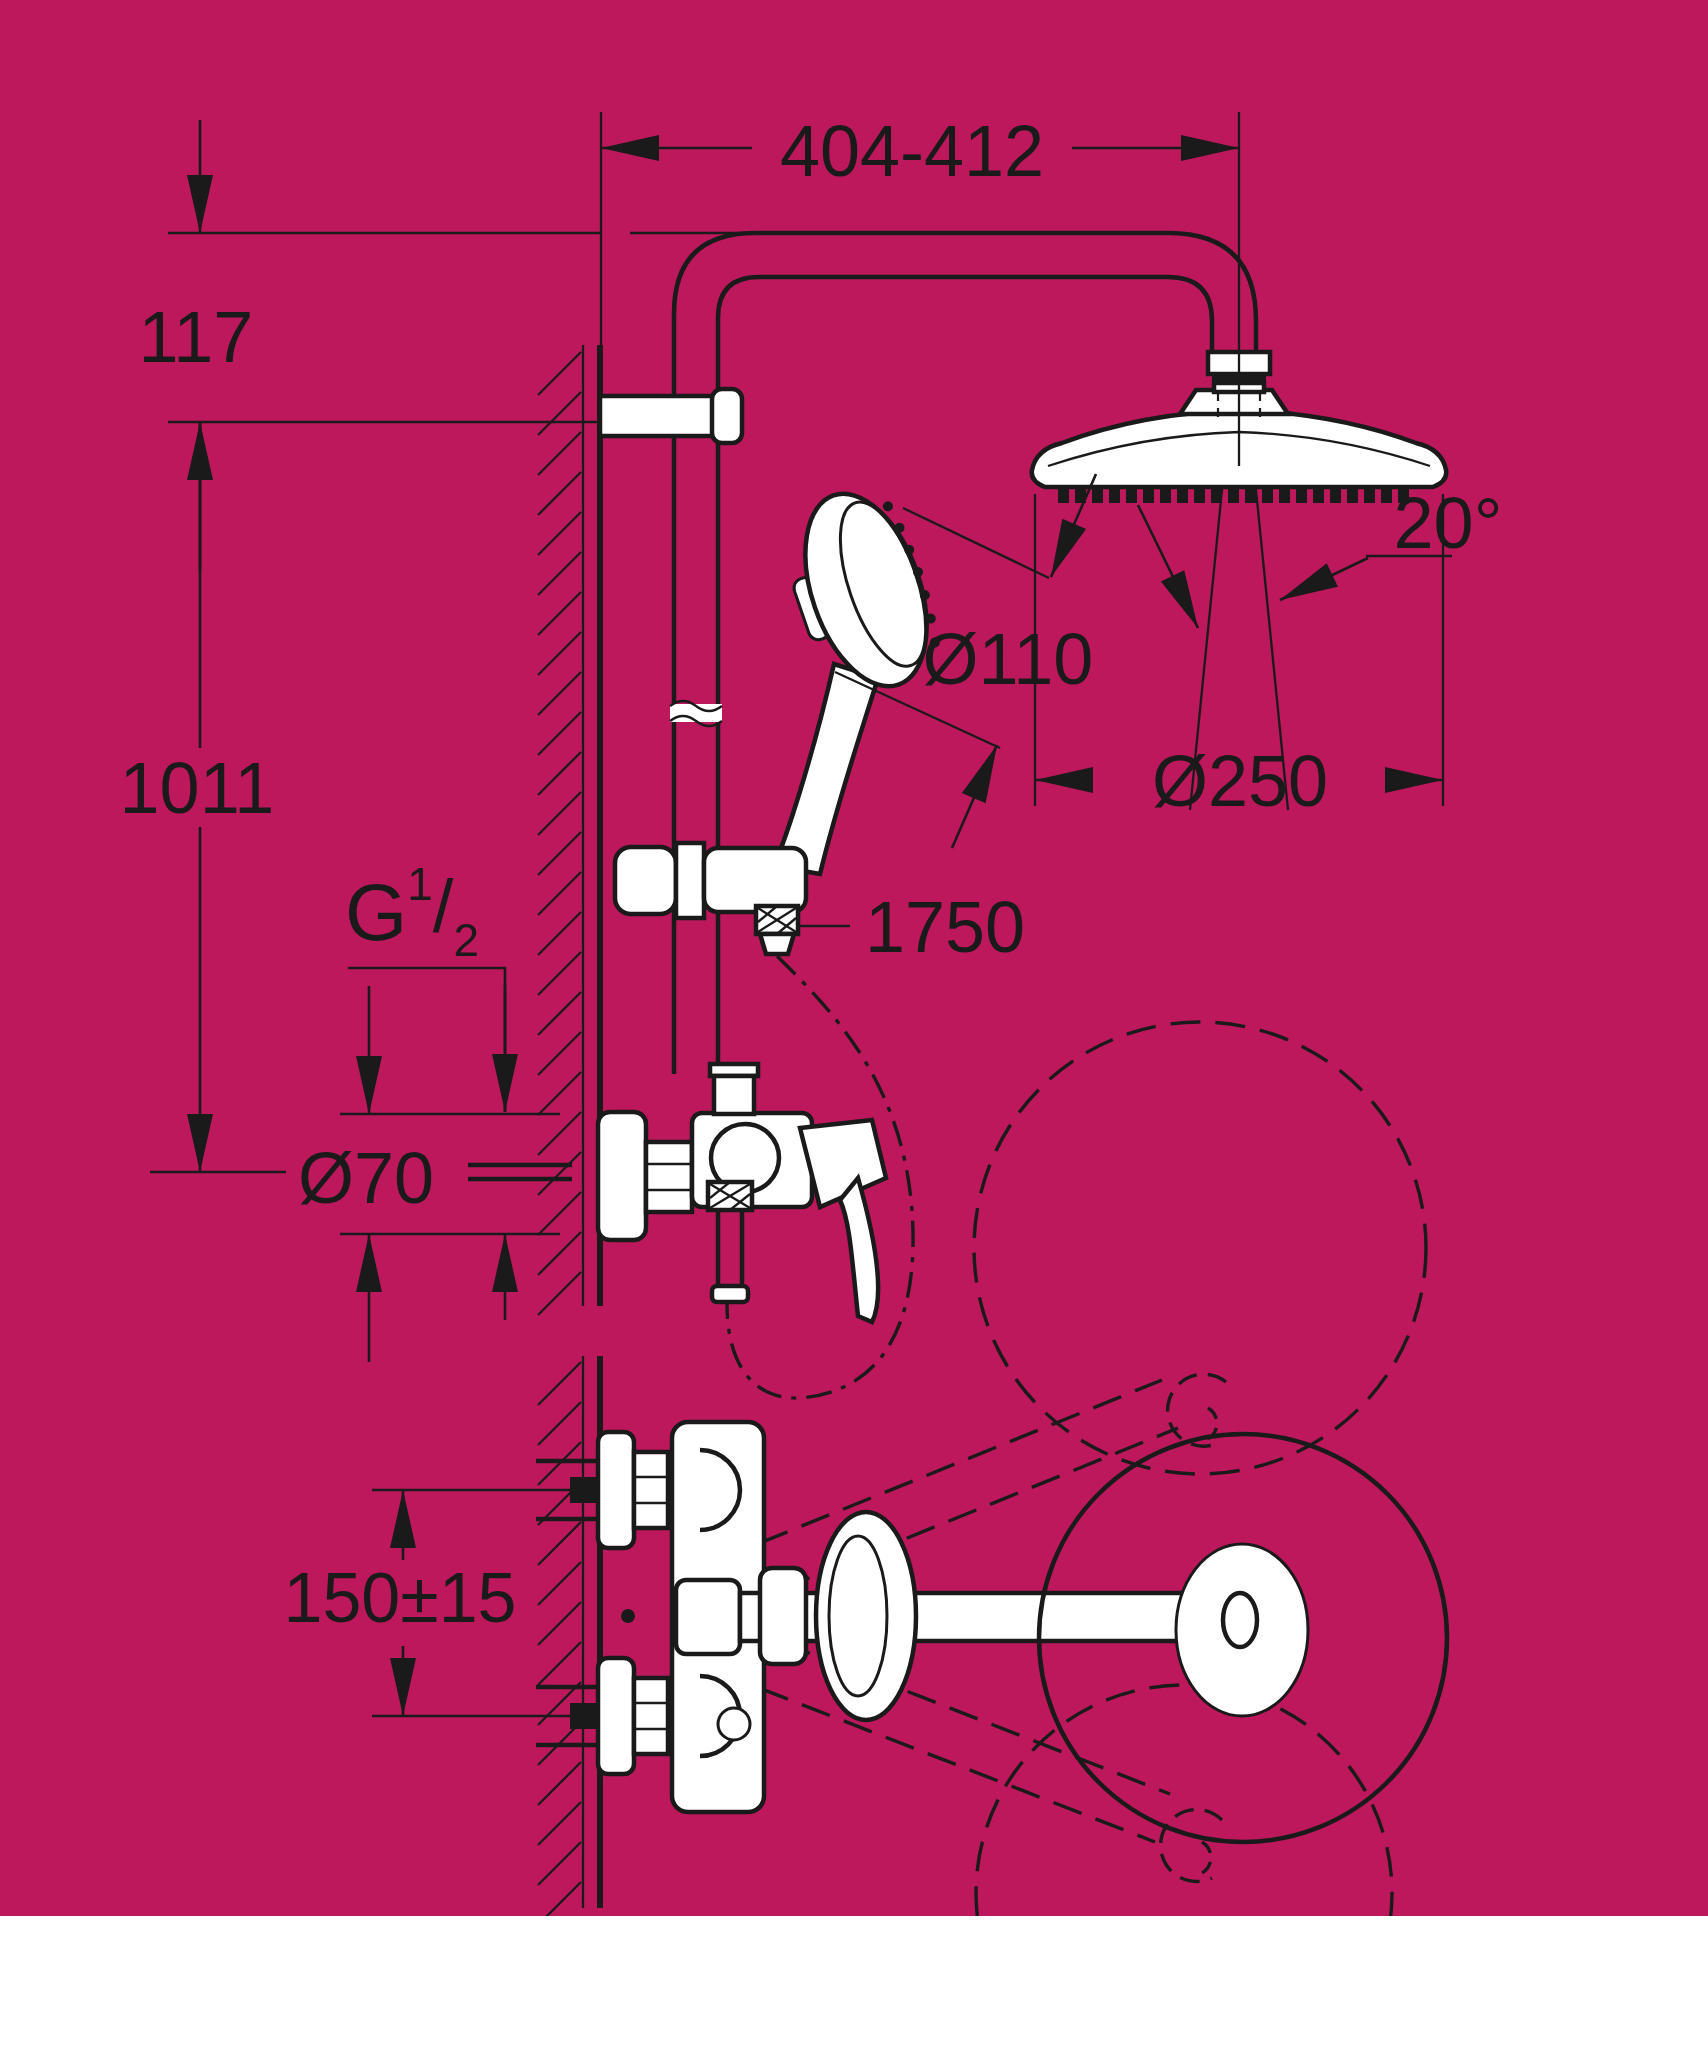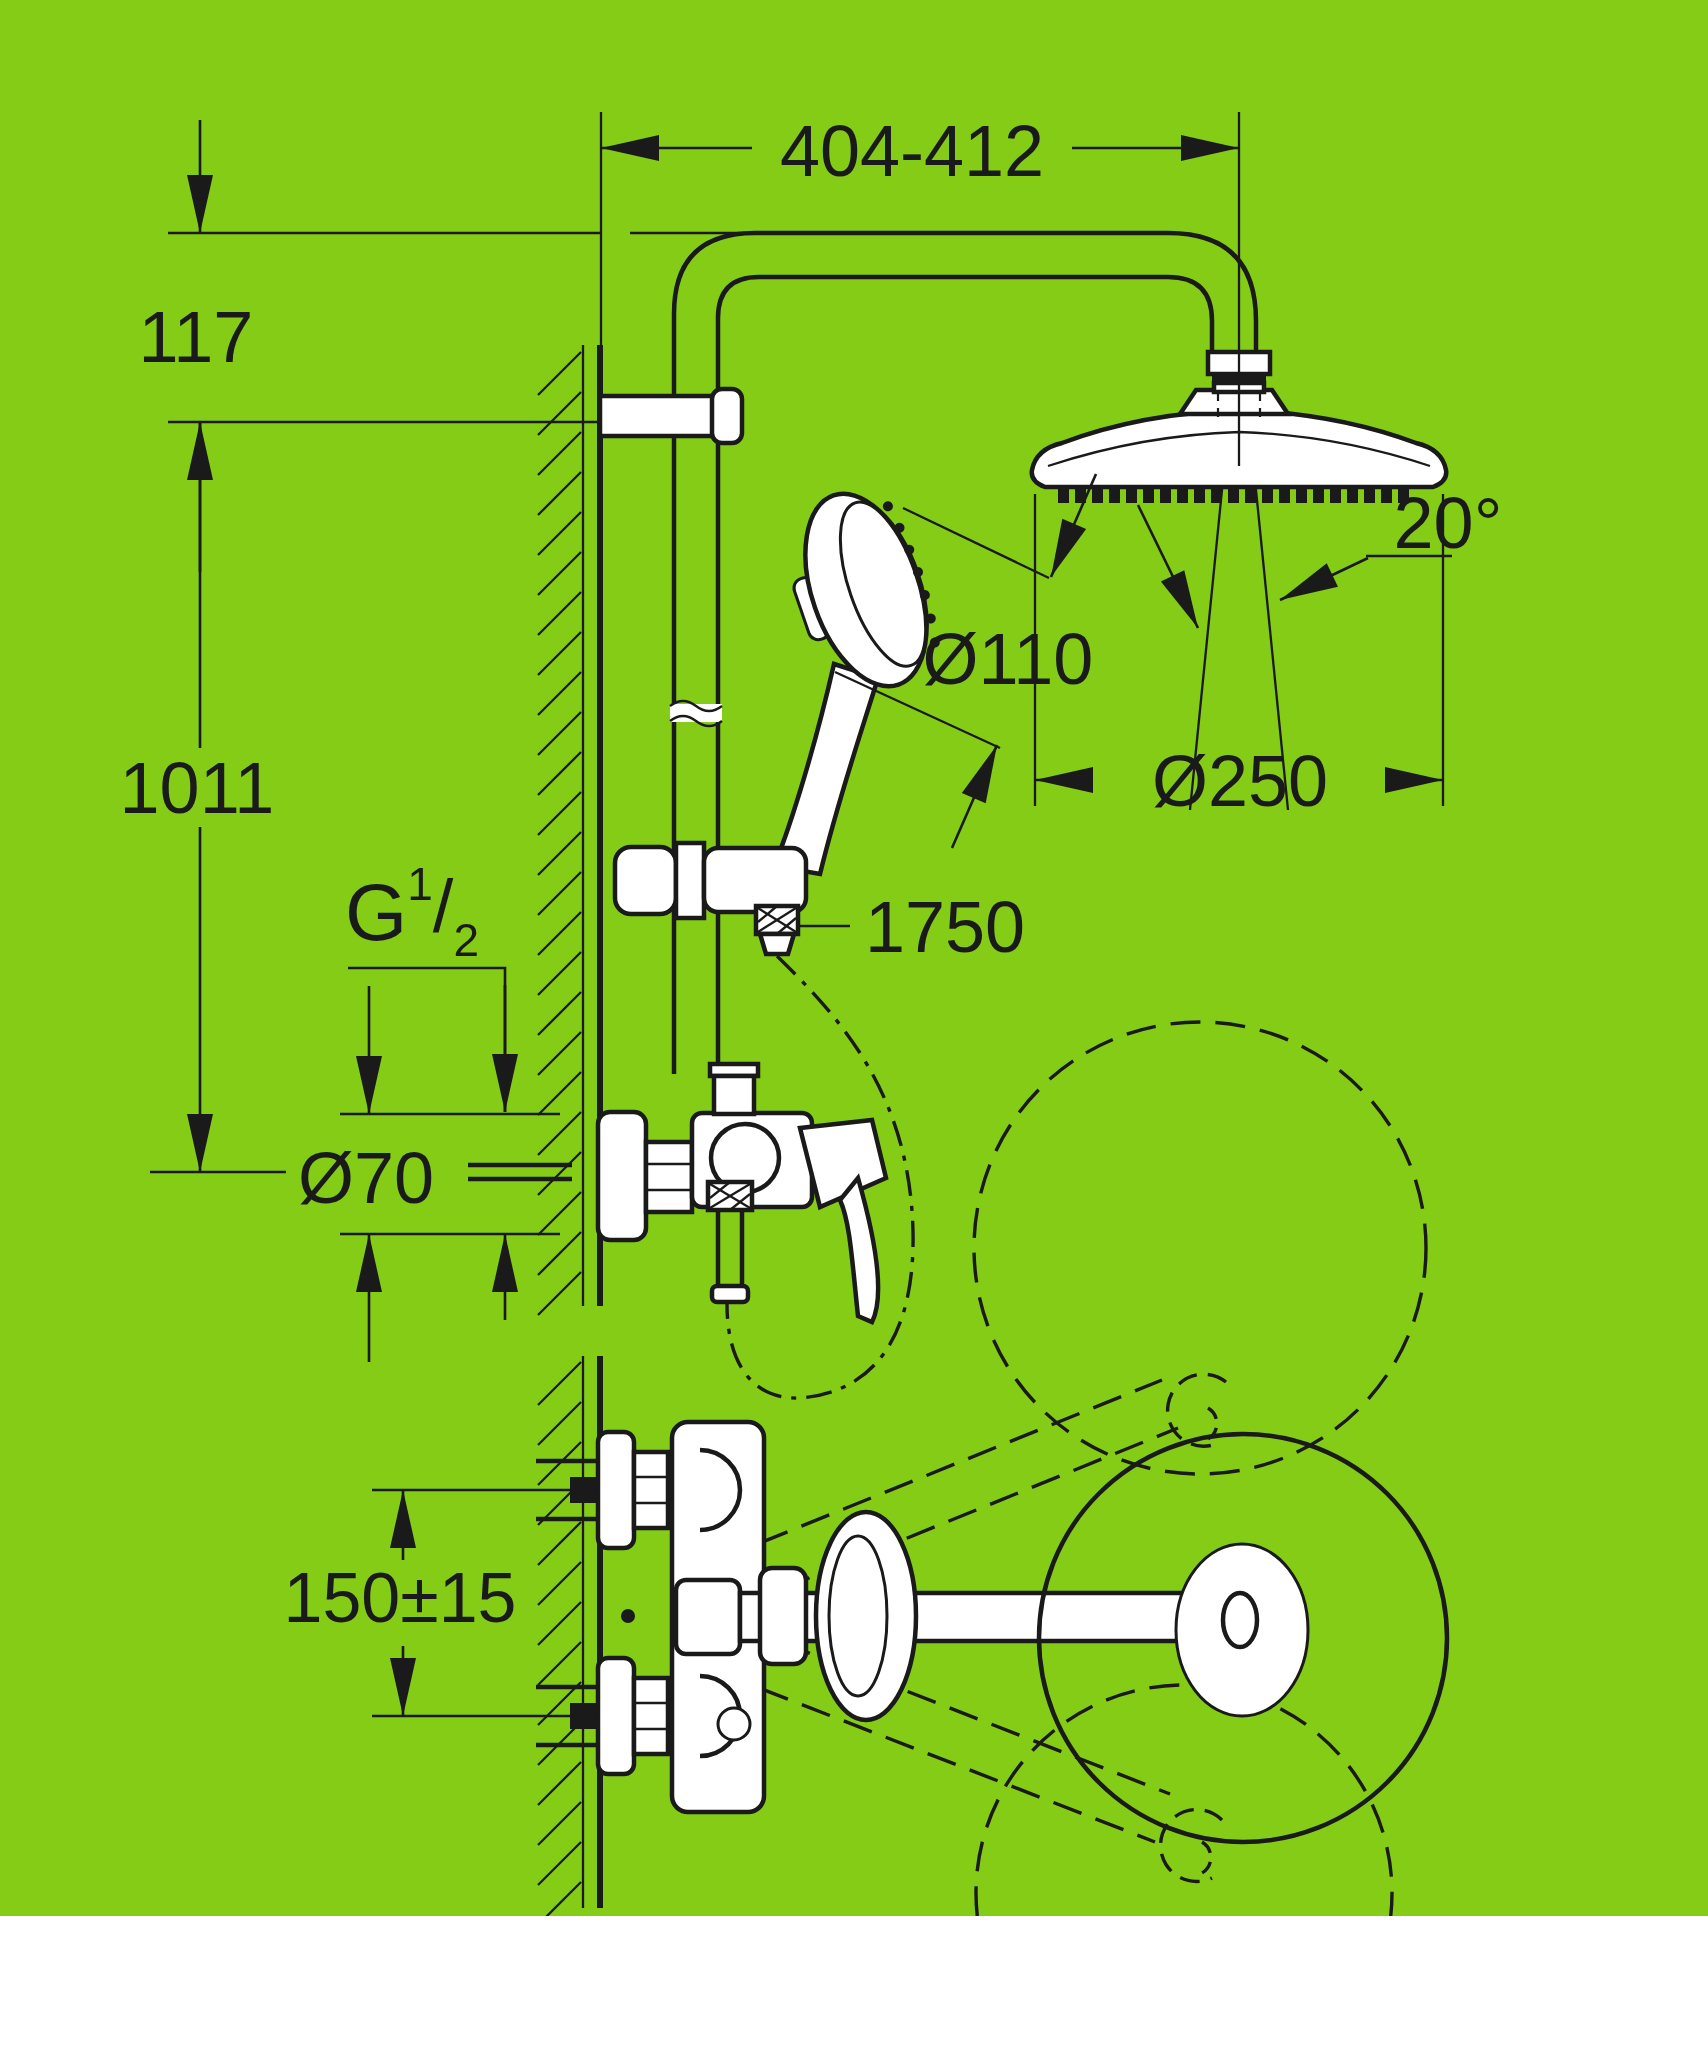--- a/index.html
+++ b/index.html
@@ -1,16 +1,16 @@
 <!DOCTYPE html>
 <html><head>
 <meta charset="utf-8">
 <style>
   html,body{margin:0;padding:0;background:#ffffff;}
-  .page{width:1708px;height:1916px;position:relative;background:#84cc16;}
+  .page{width:1708px;height:1916px;position:relative;background:#be185d;}
   svg{display:block;}
   text{font-family:"Liberation Sans","DejaVu Sans",sans-serif;fill:#1a1a1a;}
   .ln{stroke:#1a1a1a;stroke-width:4.5;fill:none;}
   .lnthick{stroke:#1a1a1a;stroke-width:6;fill:none;}
   .thin{stroke:#1a1a1a;stroke-width:2.3;fill:none;}
   .dim{stroke:#1a1a1a;stroke-width:2.6;fill:none;}
   .white{fill:#ffffff;stroke:#1a1a1a;stroke-width:4.5;}
   .whitethin{fill:#ffffff;stroke:#1a1a1a;stroke-width:3;}
   .dash{stroke:#1a1a1a;stroke-width:3.4;fill:none;stroke-dasharray:30 15;}
   .dashdot{stroke:#1a1a1a;stroke-width:3.4;fill:none;stroke-dasharray:26 10 5 10;}

